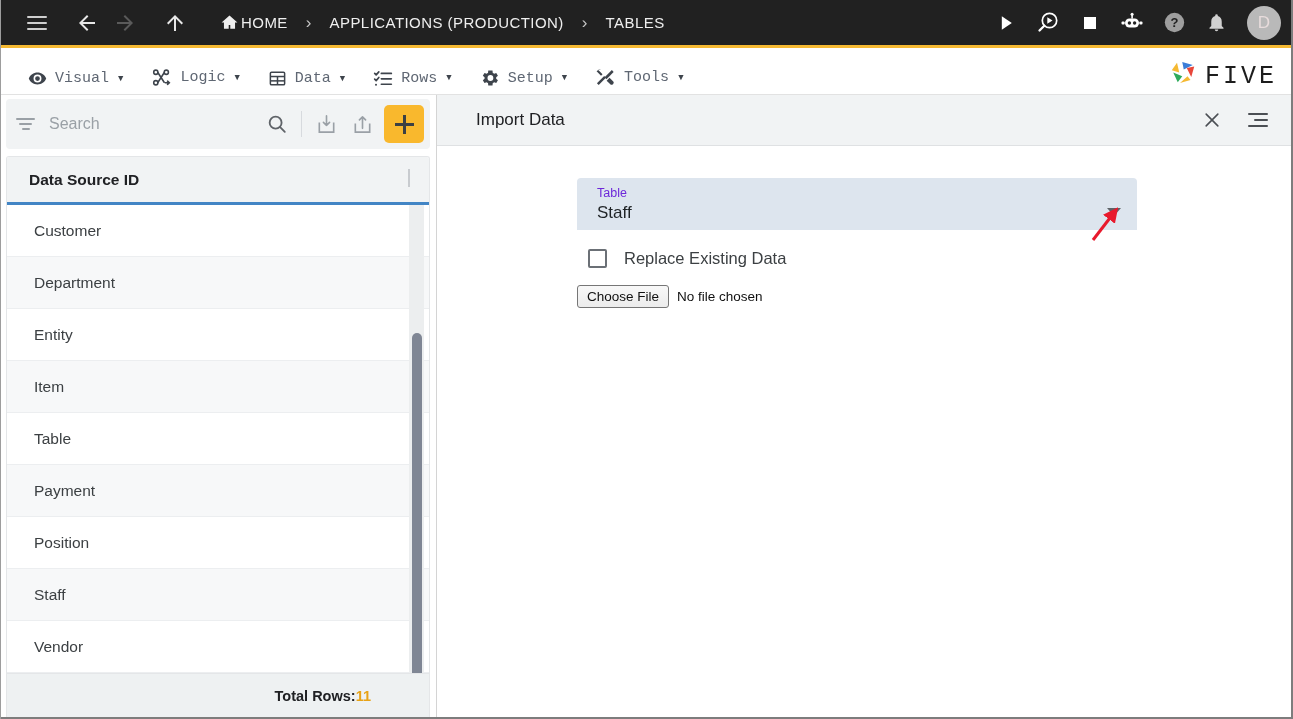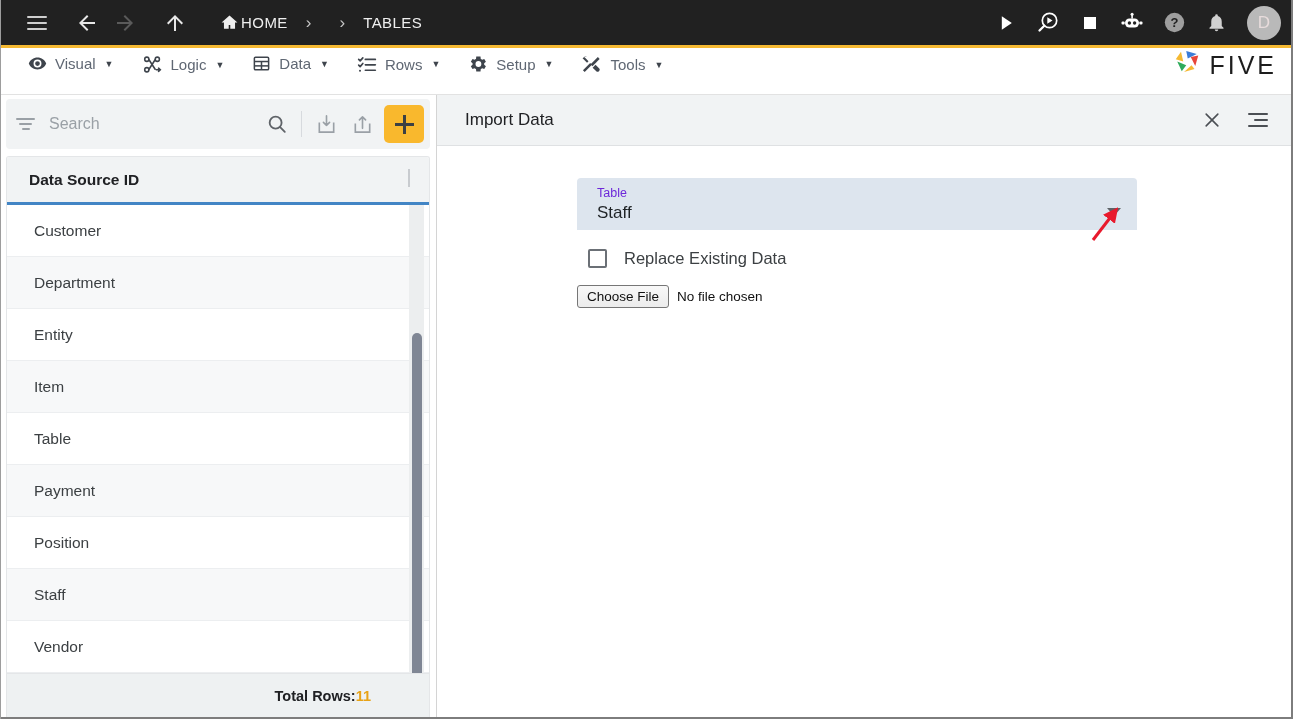--- a/index.html
+++ b/index.html
@@ -59,24 +59,25 @@
     width: 34px; height: 34px; border-radius: 50%;
     background: #b9b9b9; color: #e8dcdc;
     display: flex; align-items: center; justify-content: center;
     font-size: 17px; font-weight: 500; margin-left: 8px;
   }
 
   
   .menubar {
     height: 47px; min-height: 47px;
     background: #ffffff;
-    display: flex; align-items: flex-start;
+    display: flex; align-items: flex-end;
     padding-left: 14px;
     border-bottom: 1px solid #e2e2e2;
     position: relative;
+    font-family: Liberation Mono, monospace;
   }
   .menu-item {
     display: flex; align-items: center; gap: 8px;
     padding: 6px 14px;
     font-size: 15px;
     color: #5f6773;
     white-space: nowrap;
   }
   .menu-item .mi-ico { color: #3e444c; display: flex; align-items: center; }
   .caret { font-size: 9px; color: #3e444c; margin-left: 1px; }
@@ -192,21 +193,21 @@
     font-size: 14.5px; font-weight: bold; color: #202124;
   }
   .total-num { color: #e8a317; margin-left: 0; }
 
   
   .right { flex: 1 1 auto; display: flex; flex-direction: column; min-width: 0; background:#fff; }
   .right-head {
     height: 51px; min-height: 51px;
     background: #f1f3f4;
     display: flex; align-items: center;
-    padding: 0 20px 0 28px;
+    padding: 0 20px 0 39px;
     border-bottom: 1px solid #dfe1e3;
     justify-content: center;
   }
   .right-title { font-size: 17px; color: #202124; }
   .rh-actions { margin-left: auto; display: flex; align-items: center; gap: 16px; }
   .rh-btn { width: 30px; height: 30px; display:flex;align-items:center;justify-content:center; color:#4b4f54;}
   .ham2 { display:flex; flex-direction: column; gap:4px; width: 20px; align-items: flex-end;}
   .ham2 span { height:2px; background:#4b4f54; border-radius:1px; display:block;}
   .ham2 span:nth-child(1){ width:20px;}
   .ham2 span:nth-child(2){ width:14px;}
@@ -299,20 +300,23 @@
     <div class="crumbs">
       <div class="crumb" style="margin-left:16px;">
         <span class="home-ic">
           <svg width="19" height="19" viewBox="0 0 24 24">
               <path d="M12 3L2 12h3v8h6v-5h2v5h6v-8h3z" fill="currentColor"></path>
             </svg>
         </span>
         <span>HOME</span>
       </div>
       <span class="crumb-sep">›</span>
+      <div class="crumb">
+        <span>APPLICATIONS (PRODUCTION)</span>
+      </div>
       <span class="crumb-sep">›</span>
       <div class="crumb">
         <span>TABLES</span>
       </div>
     </div>
 
     <div class="tb-right">
       <div class="tb-icon">
         <svg width="20" height="20" viewBox="0 0 24 24">
             <path d="M7 4l12 8-12 8z" fill="#ffffff"></path>

